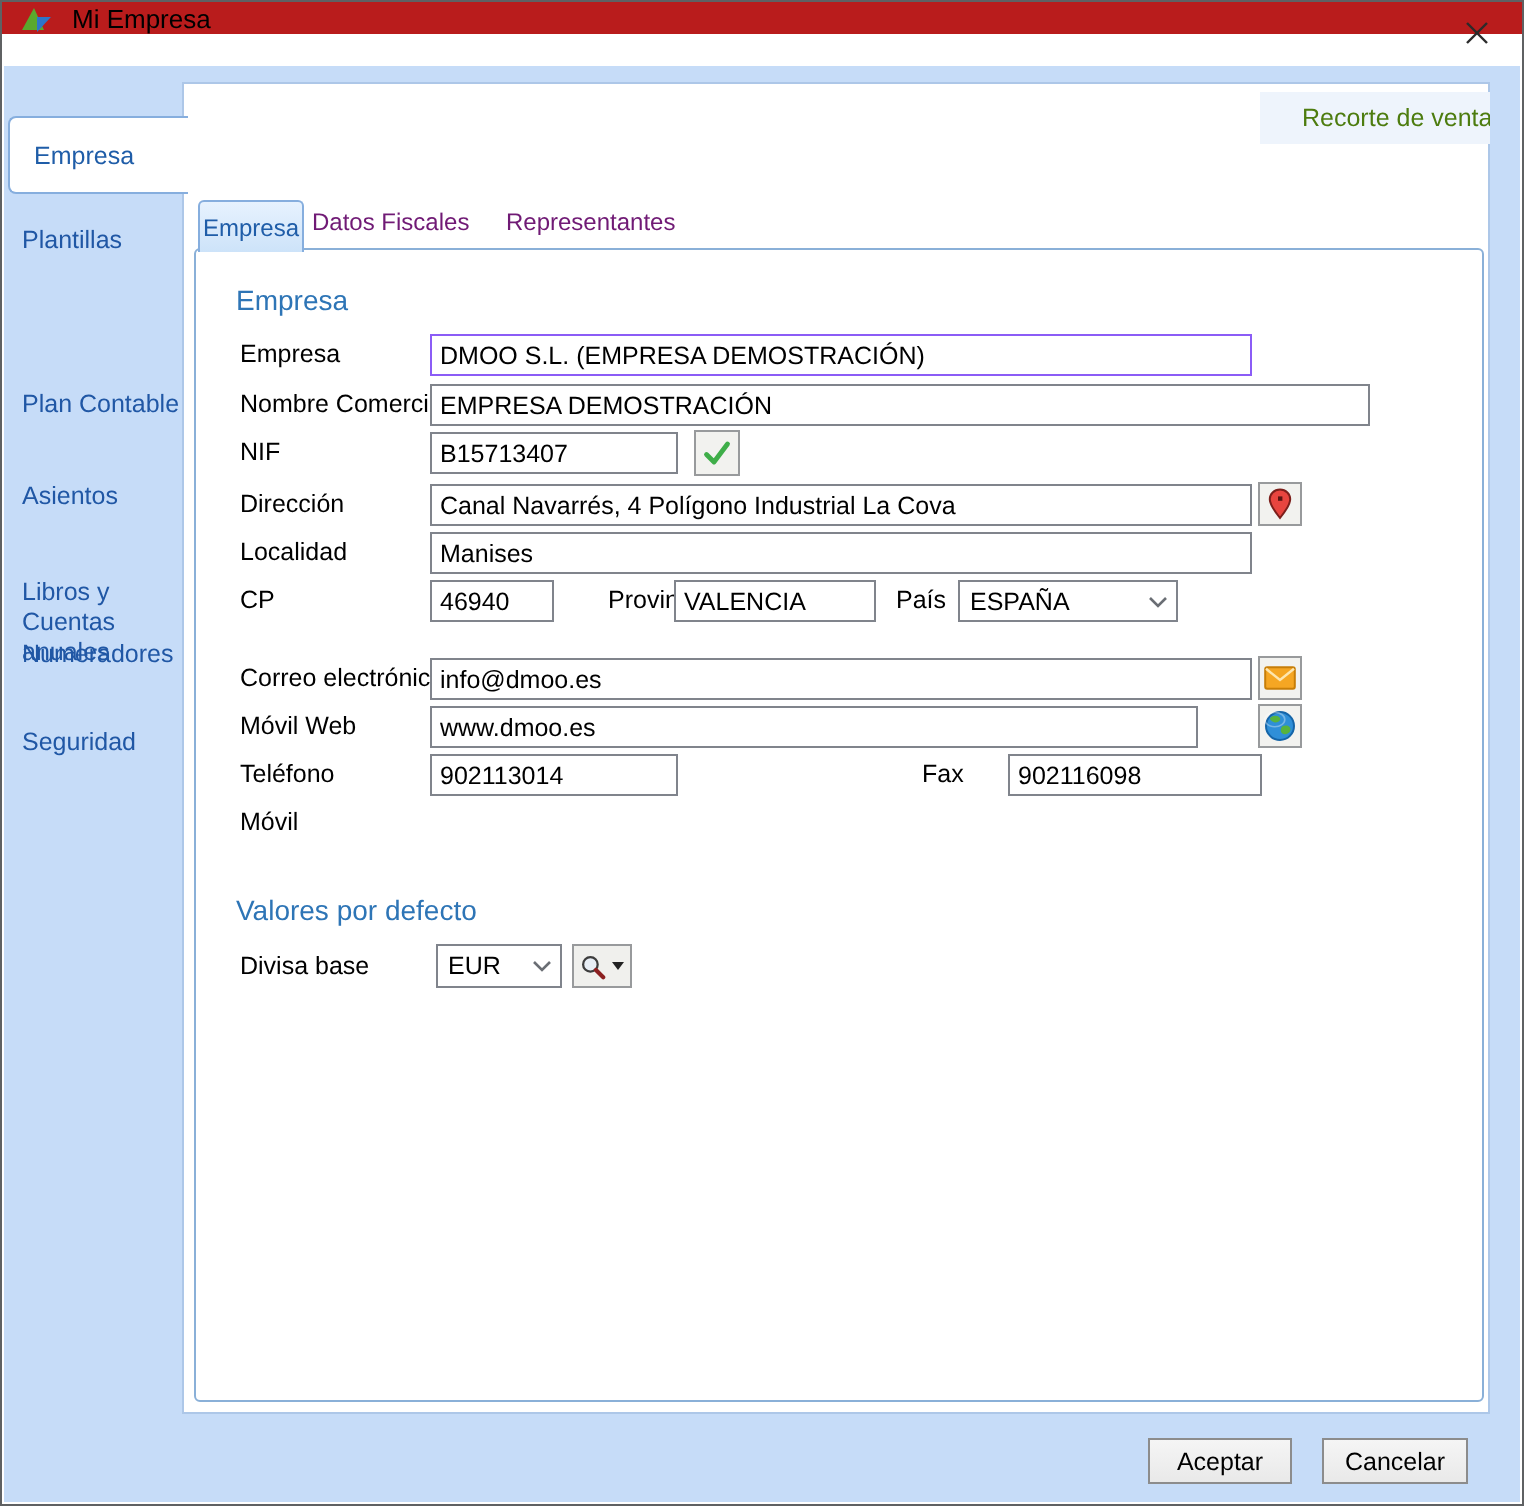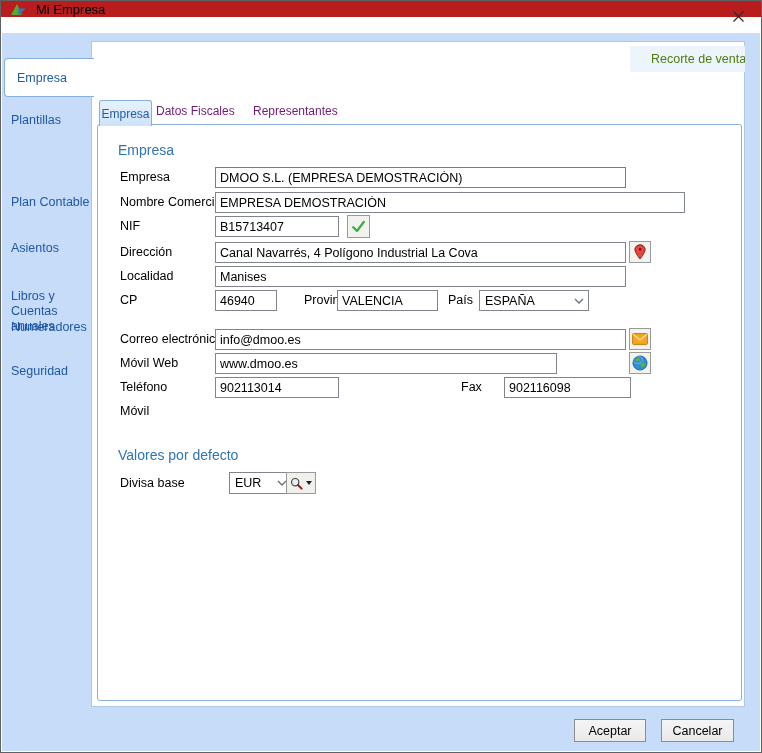--- a/index.html
+++ b/index.html
@@ -119,41 +119,41 @@
   <div class="lbl" style="left:119px;top:331px;">Correo electrónico</div>
   <input class="inp" style="left: 214px; top: 328px; width: 411px;" value="info@dmoo.es">
   <button class="ibtn" style="left:628px;top:327px;width:22px;height:22px;">
     <svg width="16" height="12" viewBox="0 0 16 12">
       <rect x="0.6" y="0.6" width="14.8" height="10.8" rx="1" fill="#f5a623" stroke="#c77e08" stroke-width="1"></rect>
       <polyline points="1,1.4 8,7 15,1.4" fill="none" stroke="#fde6b0" stroke-width="1.2"></polyline>
     </svg>
   </button>
 
   <div class="lbl" style="left:119px;top:355px;">Móvil Web</div>
-  <input class="inp" style="left: 214px; top: 352px; width: 342px;" value="www.dmoo.es">
+  <input class="inp" style="left: 214px; top: 352px; width: 384px;" value="www.dmoo.es">
   <button class="ibtn" style="left:628px;top:351px;width:22px;height:22px;">
     <svg width="16" height="16" viewBox="0 0 16 16">
       <circle cx="8" cy="8" r="7" fill="#2f8fd8" stroke="#1565a8" stroke-width="1"></circle>
       <path d="M3 4 C4.5 2.5 7 2.5 8 4 C8.6 5 7 6.5 5.5 6.2 C4 6 3 5 3 4 Z" fill="#57b33e"></path>
       <path d="M9.5 8 C11.5 7.2 13.5 8.2 13.2 10 C13 11.6 10.5 12.8 9.2 11.8 C8 10.8 8.2 8.6 9.5 8 Z" fill="#57b33e"></path>
       <ellipse cx="5.4" cy="4.8" rx="5" ry="3.6" fill="none" stroke="rgba(255,255,255,0.35)" stroke-width="0.8"></ellipse>
     </svg>
   </button>
 
   <div class="lbl" style="left:119px;top:379px;">Teléfono</div>
   <input class="inp" style="left: 214px; top: 376px; width: 124px;" value="902113014">
   <div class="lbl" style="left:460px;top:379px;">Fax</div>
   <input class="inp" style="left: 503px; top: 376px; width: 127px;" value="902116098">
 
   <div class="lbl" style="left:119px;top:403px;">Móvil</div>
 
   <div class="section-hd" style="left:117px;top:446px;">Valores por defecto</div>
 
   <div class="lbl" style="left:119px;top:475px;">Divisa base</div>
-  <div class="sel" style="left:217px;top:471px;width:63px;height:22px;margin-left:11px;">
+  <div class="sel" style="left:217px;top:471px;width:63px;height:22px;">
     <span>EUR</span>
     <span class="chev">
       <svg width="10" height="6" viewBox="0 0 10 6">
           <polyline points="1,1 5,5 9,1" fill="none" stroke="#6a6e74" stroke-width="1.3"></polyline>
         </svg>
     </span>
   </div>
   <button class="search-btn" style="left:285px;top:471px;">
     <svg width="13" height="13" viewBox="0 0 15 15">
       <circle cx="6" cy="6" r="4.2" fill="#e8eef5" stroke="#3d3d3d" stroke-width="1.3"></circle>

